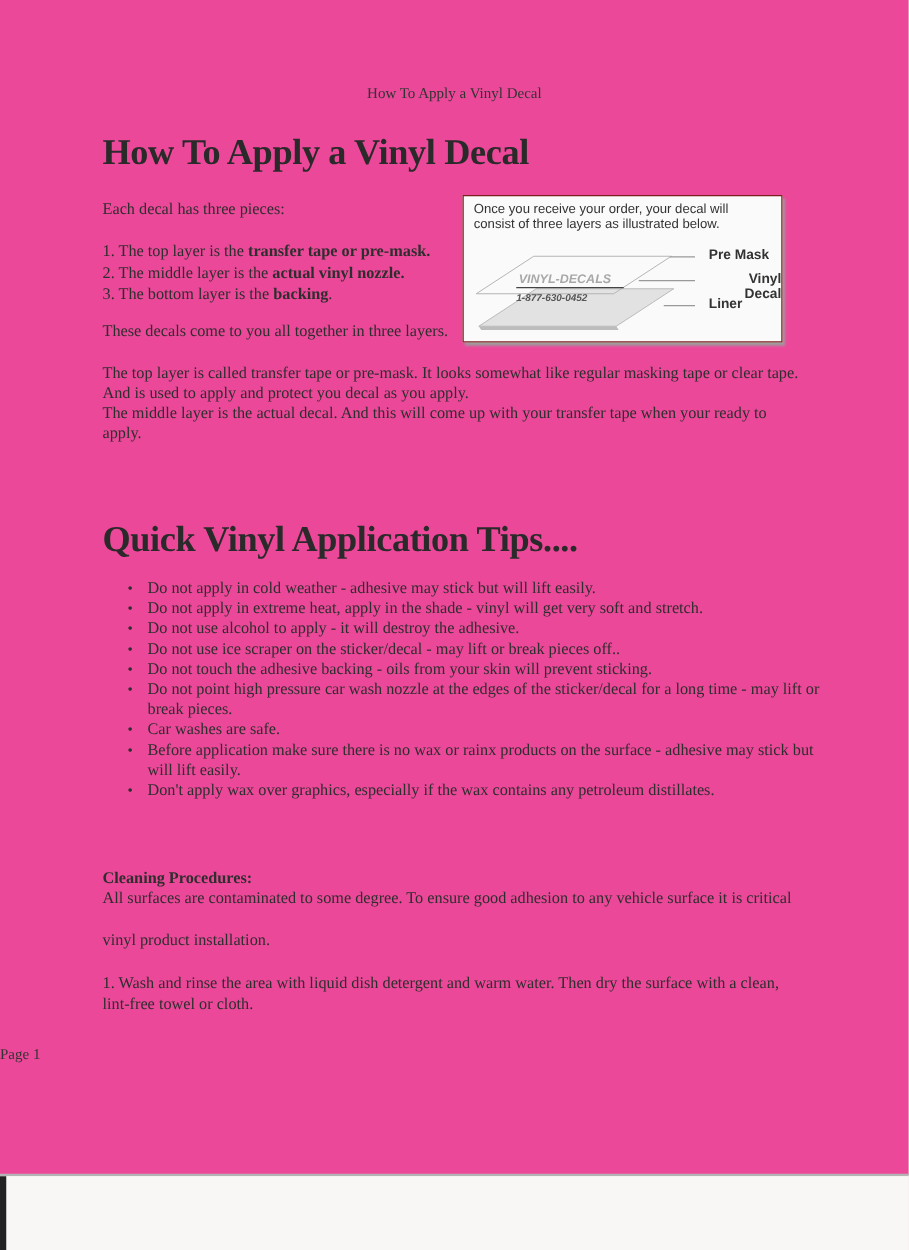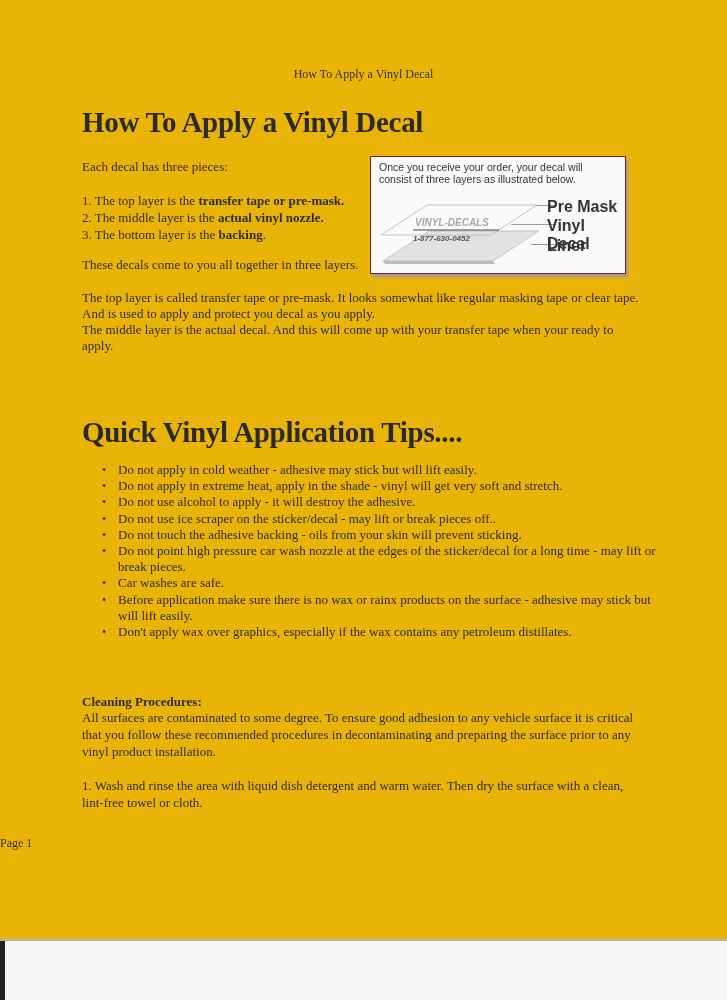--- a/index.html
+++ b/index.html
@@ -1,26 +1,26 @@
 <!DOCTYPE html>
 <html><head>
   <meta charset="utf-8">
   <style>
     * { box-sizing: border-box; margin: 0; padding: 0; }
     html, body { width: 727px; height: 1000px; overflow: hidden; background: #f7f6f4; }
     body { position: relative; font-family: "Liberation Serif", serif; color: #2b2b2b; }
-    .page { position: absolute; left: 0; top: 0; width: 727px; height: 940px; background: #eab308; text-decoration: underline; }
+    .page { position: absolute; left: 0; top: 0; width: 727px; height: 940px; background: #ec4899; text-decoration: underline; }
     .running-header { position: absolute; top: 67px; left: 0; width: 727px; text-align: center; font-size: 12px; color: #333; }
     .h1 { position: absolute; left: 82px; top: 106px; font-size: 29px; font-weight: bold; letter-spacing: -0.3px; color: #2a2a2a; }
     .h1b { top: 416px; }
     .p { position: absolute; left: 82px; font-size: 13px; line-height: 17px; color: #2e2e2e; }
     .p b { font-weight: bold; }
     .figure { position: absolute; left: 370px; top: 156px; width: 256px; height: 118px; border: 1px solid #7f1d1d; background: #fafafa; box-shadow: 2px 3px 2px #9c9c9c; }
     .fig-cap { position: absolute; left: 8px; top: 4px; font-family: "Liberation Sans", sans-serif; font-size: 10.5px; line-height: 12px; color: #333; }
-    .fig-label { position: absolute; left: 176px; font-family: "Liberation Sans", sans-serif; font-weight: bold; font-size: 16px; color: #333; }
+    .fig-label { position: absolute; left: 196px; font-family: "Liberation Sans", sans-serif; font-weight: bold; font-size: 11px; color: #333; text-align: right; }
     .fig-line { position: absolute; height: 1px; background: #999; }
     .tips { position: absolute; left: 100px; top: 462px; width: 560px; list-style: none; font-size: 13px; line-height: 16.2px; color: #2e2e2e; }
     .tips li { position: relative; padding-left: 18px; }
     .tips li::before { content: "\2022"; position: absolute; left: 2px; top: 0; font-size: 12px; }
     .page-num { position: absolute; top: 836px; left: 0; width: 727px; text-align: left; font-size: 12px; color: #333; }
     .page-break { position: absolute; left: 0; top: 939px; width: 727px; height: 2px; background: #b4b4b4; }
     .next-page { position: absolute; left: 0; top: 941px; width: 727px; height: 59px; background: #f8f7f5; }
     .left-edge { position: absolute; left: 0; top: 941px; width: 5px; height: 59px; background: #222; }
   </style>
 </head>
@@ -82,21 +82,20 @@
     <li>Do not use ice scraper on the sticker/decal - may lift or break pieces off..</li>
     <li>Do not touch the adhesive backing - oils from your skin will prevent sticking.</li>
     <li>Do not point high pressure car wash nozzle at the edges of the sticker/decal for a long time - may lift or break pieces.</li>
     <li>Car washes are safe.</li>
     <li>Before application make sure there is no wax or rainx products on the surface - adhesive may stick but will lift easily.</li>
     <li>Don't apply wax over graphics, especially if the wax contains any petroleum distillates.</li>
   </ul>
 
   <div class="p" style="top:693px;font-weight:bold;">Cleaning Procedures:</div>
   <div class="p" style="top:709px;">All surfaces are contaminated to some degree.  To ensure good adhesion to any vehicle surface it is critical</div>
-  <div class="p" style="top:726px;">that you follow these recommended procedures in decontaminating and preparing the surface prior to any</div>
   <div class="p" style="top:743px;">vinyl product installation.</div>
   <div class="p" style="top:777px;">1. Wash and rinse the area with liquid dish detergent and warm water.  Then dry the surface with a clean,</div>
   <div class="p" style="top:794px;">lint-free towel or cloth.</div>
 
   <div class="page-num">Page 1</div>
 </div>
 
 <div class="page-break"></div>
 <div class="next-page"></div>
 <div class="left-edge"></div>

